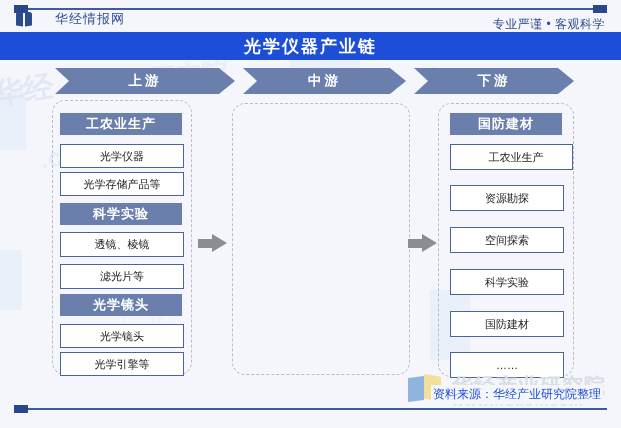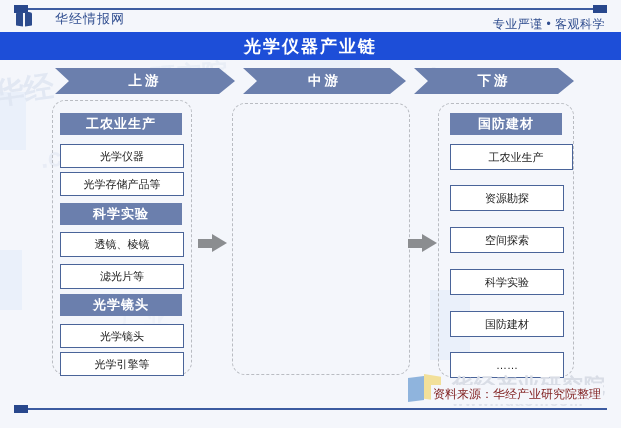--- a/index.html
+++ b/index.html
@@ -93,21 +93,21 @@
   .wmlogo .p1{position:absolute;left:0;top:4px;width:16px;height:26px;background:#8fb4dd;
       clip-path:polygon(0 8%,100% 0,100% 92%,0 100%);}
   .wmlogo .p2{position:absolute;left:16px;top:2px;width:17px;height:27px;background:#f2e09a;
       clip-path:polygon(0 0,100% 10%,100% 100%,0 92%);}
   .wmtext{position:absolute;left:452px;top:372px;font-size:21px;font-weight:bold;
       color:#d9dde6;letter-spacing:1px;white-space:nowrap;}
   .wmurl{position:absolute;left:452px;top:392px;font-size:15px;font-weight:bold;
       color:#dfe3ec;letter-spacing:1px;white-space:nowrap;}
 
   
-  .source{position:absolute;right:18px;bottom:24px;font-size:12px;color:#7f1d1d;
+  .source{position:absolute;right:18px;bottom:24px;font-size:12px;color:#1d4ed8;
       background:#f4f6fb;padding:1px 2px;white-space:nowrap;}
 </style>
 </head>
 <body>
 
 <div class="page">
 
   <div class="wmblock" style="left:0;top:92px;width:26px;height:58px;"></div>
   <div class="wmblock" style="left:0;top:250px;width:22px;height:60px;"></div>
   <div class="wmblock" style="left:290px;top:60px;width:70px;height:22px;"></div>

